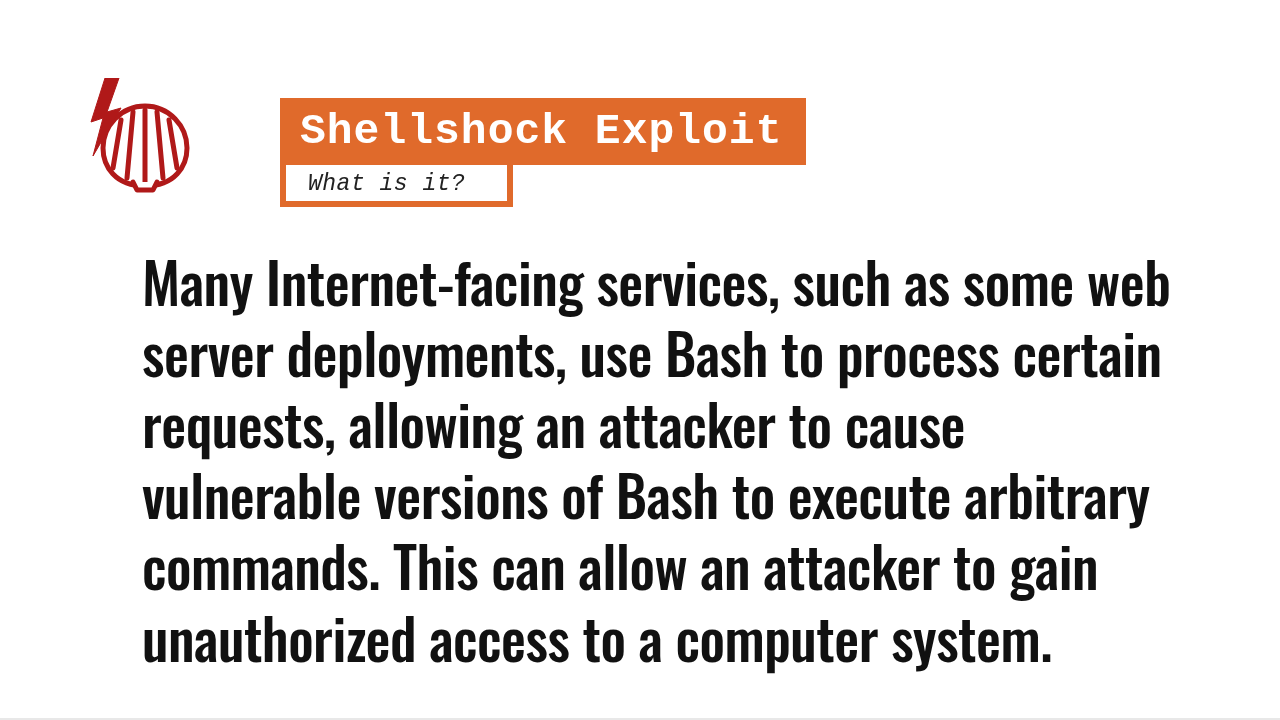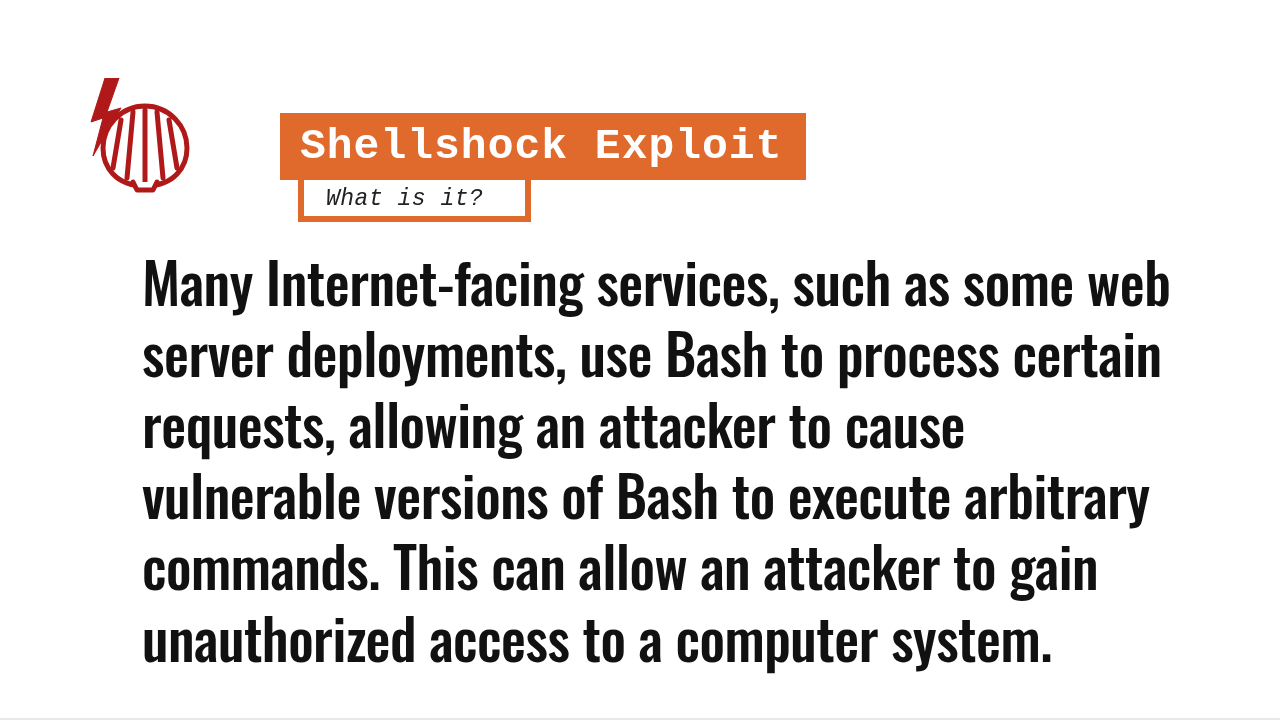--- a/index.html
+++ b/index.html
@@ -37,26 +37,25 @@
   .title-banner {
     background: #e06a2b;
     color: #ffffff;
     font-family: "Courier New", monospace;
     font-weight: bold;
     font-size: 43px;
     letter-spacing: 1px;
     padding: 10px 24px 10px 20px;
     display: inline-block;
     line-height: 1.1;
-    margin-top: 15px;
   }
   .subtitle-box {
     position: relative;
     margin-top: 0px;
-    margin-left: 18px;
+    margin-left: 0;
     display: inline-block;
     padding: 6px 42px 4px 22px;
     border-left: 6px solid #e06a2b;
     border-bottom: 6px solid #e06a2b;
     border-right: 6px solid #e06a2b;
     font-family: "Courier New", monospace;
     font-style: italic;
     font-size: 23px;
     color: #222;
     letter-spacing: 0.5px;

